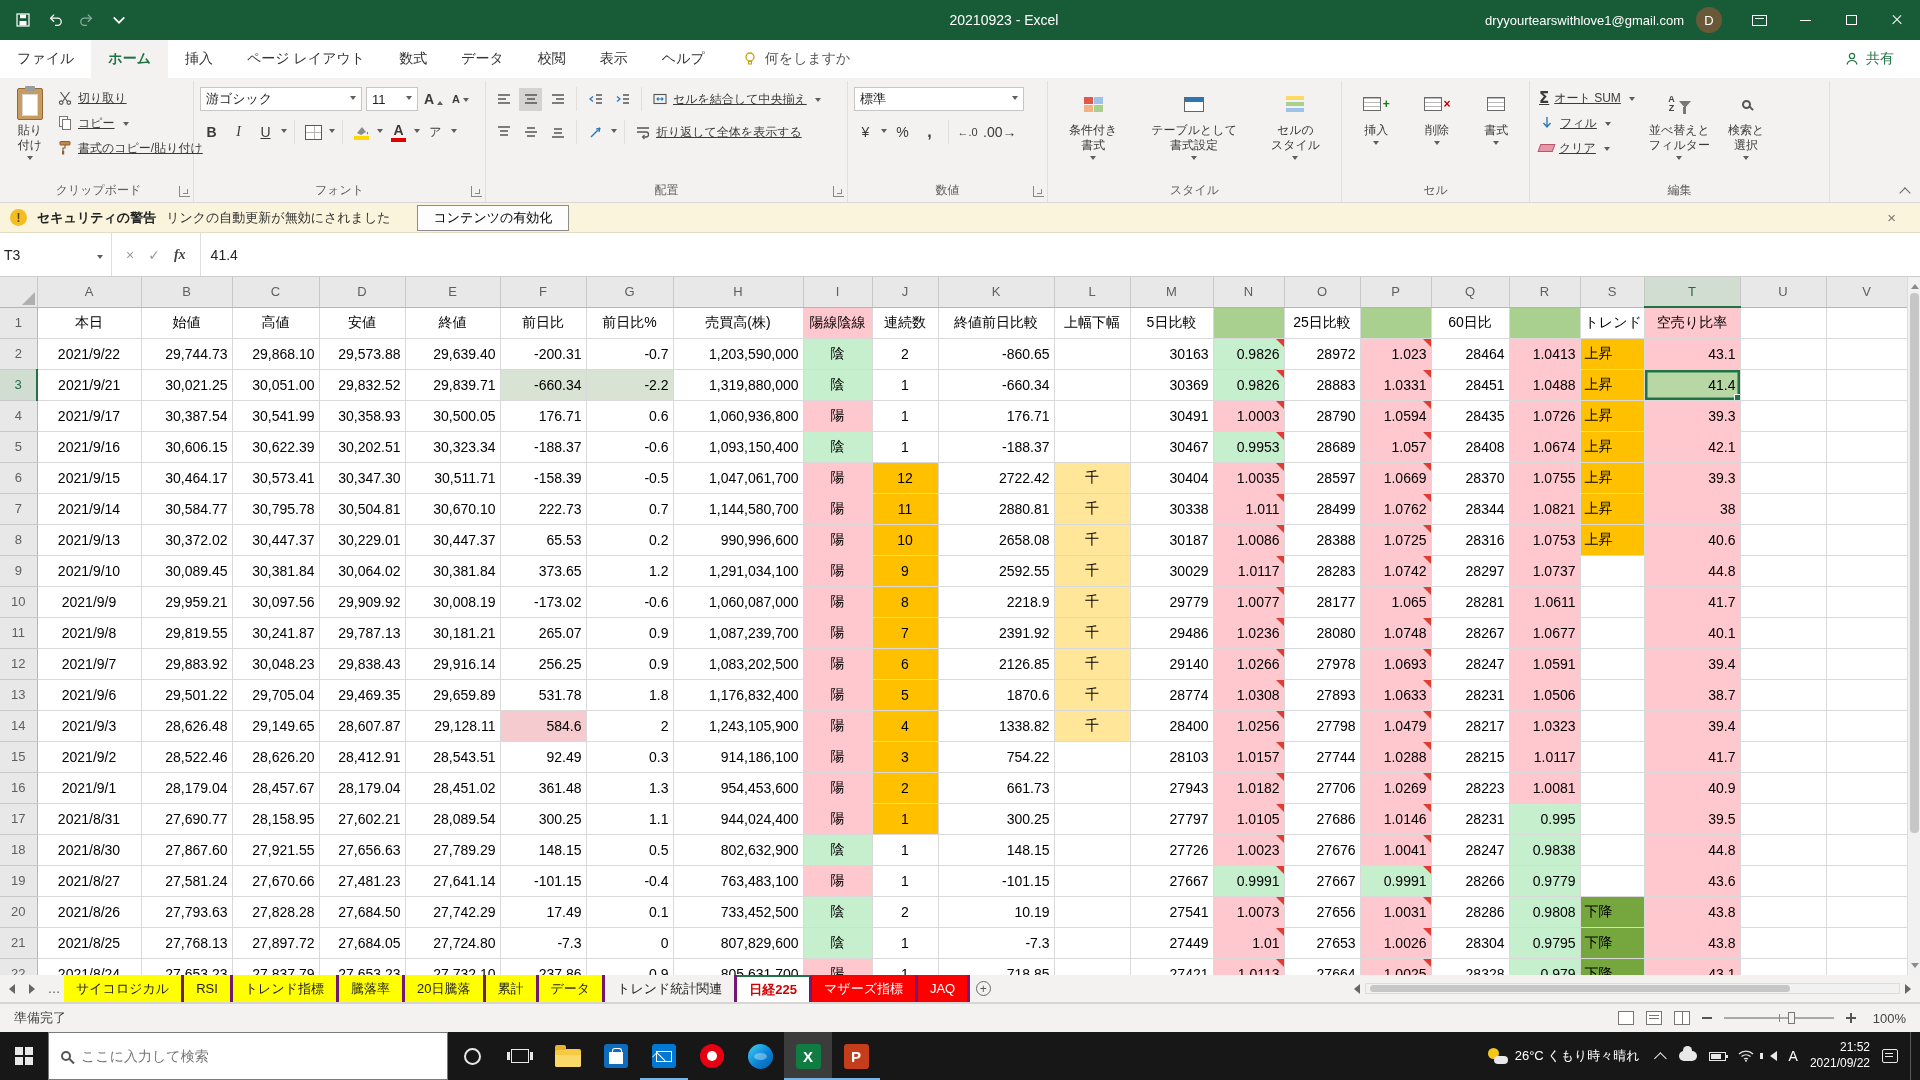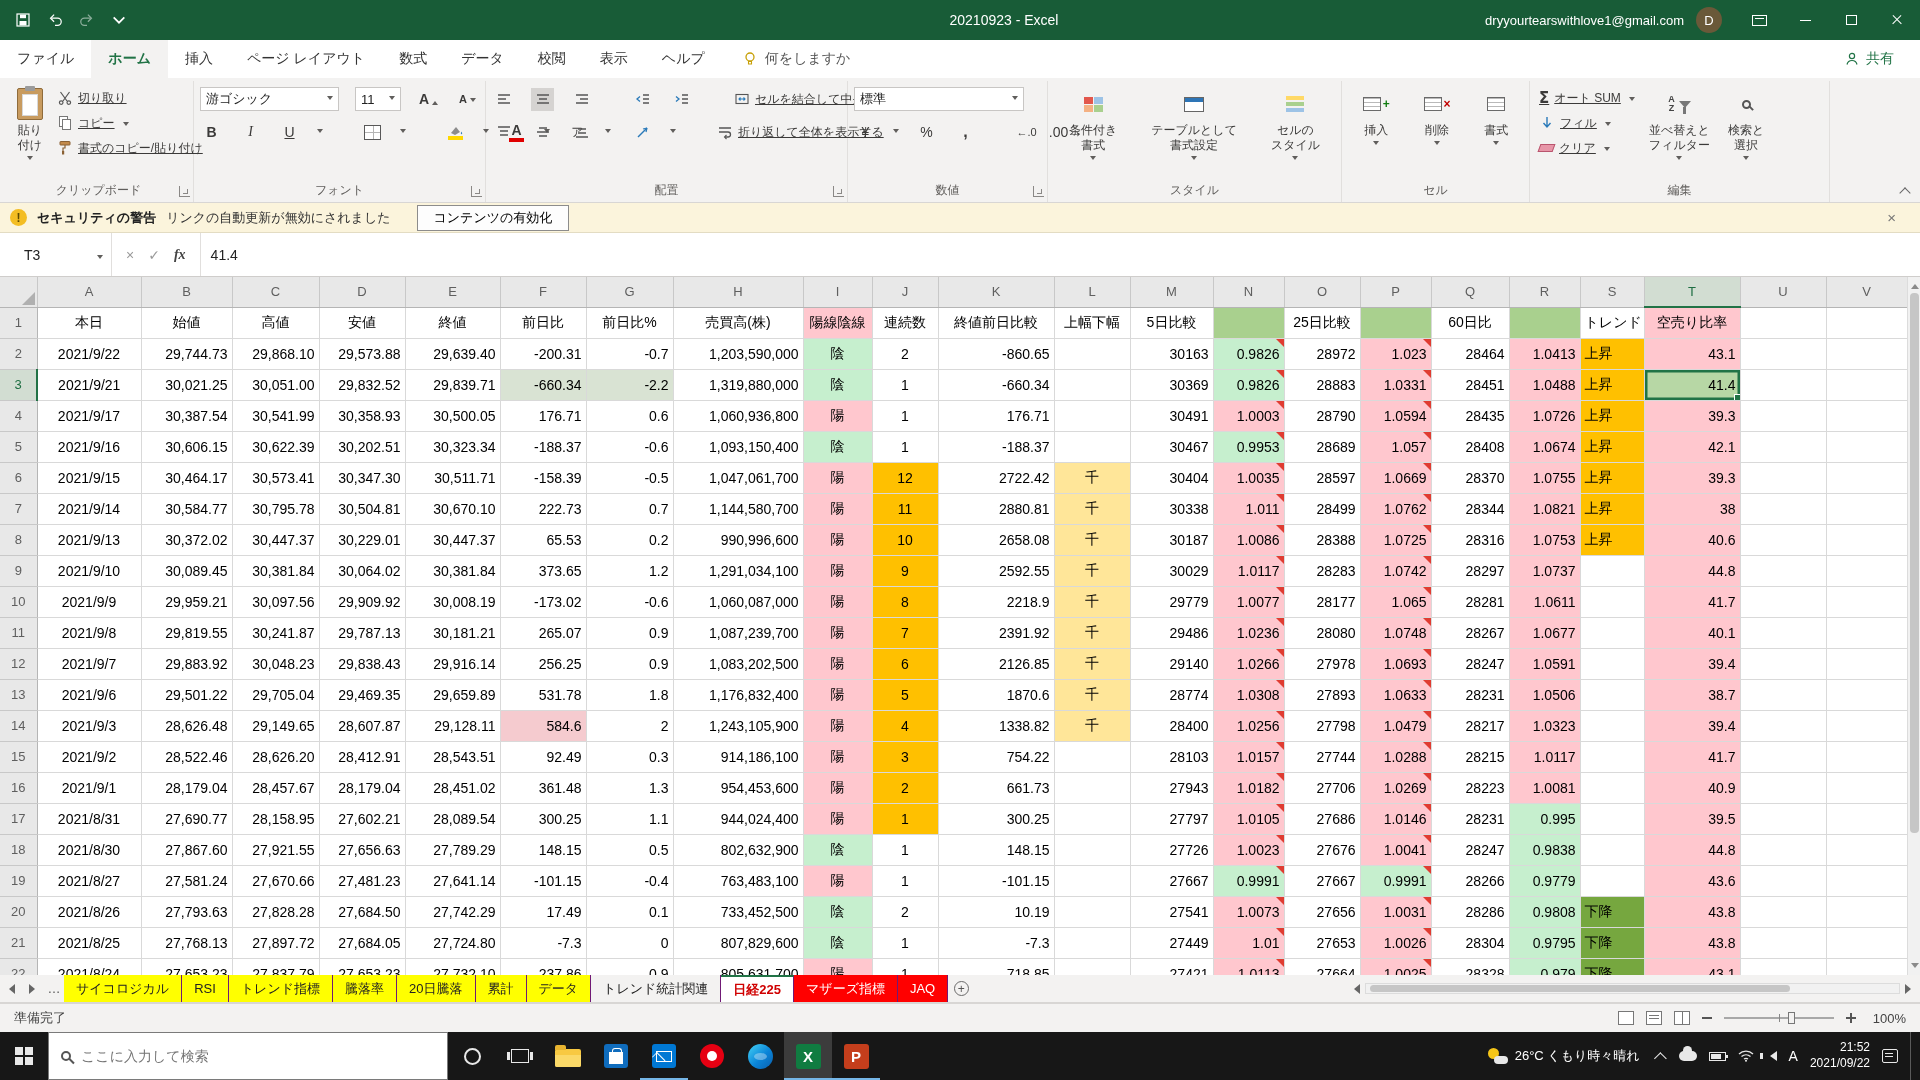--- a/index.html
+++ b/index.html
@@ -40,21 +40,21 @@
 .launcher{position:absolute;right:3px;bottom:5px;width:11px;height:11px;border-left:1px solid #8a8886;border-bottom:1px solid #8a8886;}
 .launcher::after{content:"";position:absolute;right:2px;bottom:2px;width:4px;height:4px;border-right:1px solid #8a8886;border-bottom:1px solid #8a8886;}
 .bb{display:flex;flex-direction:column;align-items:center;padding:2px 7px;font-size:12px;color:#3b3a39;text-align:center;white-space:pre-line;line-height:1.25;}
 .bicon{height:34px;display:flex;align-items:center;justify-content:center;margin-bottom:2px;}
 .car{width:0;height:0;border:3.5px solid transparent;border-top:4.5px solid #605e5c;display:inline-block;margin-top:3px;}
 .car.inline{margin:0 0 0 3px;transform:translateY(2px);}
 .sb-col{display:flex;flex-direction:column;justify-content:flex-start;gap:3px;padding-top:2px;}
 .sb{display:flex;align-items:center;gap:5px;font-size:12px;color:#3b3a39;height:22px;padding:0 3px;white-space:nowrap;text-decoration:underline;}
 .si{width:16px;height:16px;flex:none;display:block;}
 .combo{background:#fff;border:1px solid #c8c6c4;height:24px;display:flex;align-items:center;font-size:13px;padding:0 5px;justify-content:space-between;gap:4px;color:#222;}
-.frow{display:flex;align-items:center;gap:16px;height:28px;}
+.frow{display:flex;align-items:center;gap:4px;height:28px;}
 .tbtn{min-width:23px;height:23px;display:flex;align-items:center;justify-content:center;font-size:14px;color:#3b3a39;}
 .glyph-b{font-weight:bold;}
 .glyph-i{font-style:italic;font-family:"Liberation Serif",serif;}
 .glyph-u{text-decoration:underline;}
 .fontA{font-weight:bold;font-size:14px;position:relative;line-height:1;}
 .redbar{display:block;width:15px;height:4px;background:#e00000;margin-top:1px;}
 .ylwbar{display:block;width:15px;height:4px;background:#ffd800;margin-top:1px;}
 .vsep{width:1px;height:24px;background:#e1dfdd;margin:0 3px;align-self:center;}
 .ipaste{display:block;width:26px;height:32px;background:#c89b5f;border:1px solid #8f6b3a;border-radius:2px;position:relative;}
 .ipaste::before{content:"";position:absolute;left:7px;top:-3px;width:10px;height:5px;background:#9b9b9b;border-radius:1px;}
@@ -83,21 +83,21 @@
 .warnicon{width:17px;height:17px;border-radius:50%;background:#f3bd23;color:#5d4a00;display:flex;align-items:center;justify-content:center;font-weight:bold;font-size:12px;flex:none;}
 .warnicon::before{content:"!";}
 .msg-title{font-weight:bold;font-size:13px;}
 .msg-text{font-size:13px;color:#333;}
 .msg-btn{border:1px solid #8c8c8c;background:#fdfdfd;padding:3px 16px;font-size:13px;margin-left:16px;}
 .msg-x{margin-left:auto;margin-right:14px;color:#777;font-size:15px;}
 .msg-x::before{content:"×";}
 
 
 .fbar{height:44px;background:#fff;border-bottom:1px solid #cfcdcb;display:flex;align-items:stretch;flex:none;}
-.namebox{width:112px;display:flex;align-items:center;padding-left:24px;font-size:14px;position:relative;border-right:1px solid #e1dfdd;}
+.namebox{width:112px;display:flex;align-items:center;padding-left:4px;font-size:14px;position:relative;border-right:1px solid #e1dfdd;}
 .namebox .car{position:absolute;right:8px;top:19px;}
 .fbicons{display:flex;align-items:center;gap:14px;padding:0 14px;border-right:1px solid #e1dfdd;color:#9a9a9a;font-size:14px;}
 .fx{font-style:italic;font-family:"Liberation Serif",serif;color:#444;font-weight:bold;}
 .fbinput{flex:1;display:flex;align-items:center;padding-left:10px;font-size:14px;}
 
 
 .gridwrap{height:698px;position:relative;overflow:hidden;flex:none;background:#fff;}
 table.sheet{border-collapse:collapse;table-layout:fixed;width:1907px;}
 table.sheet th,table.sheet td{border-right:1px solid #d9d9d9;border-bottom:1px solid #d9d9d9;overflow:hidden;white-space:nowrap;font-weight:normal;position:relative;}
 table.sheet thead th{height:30px;background:#e8e8e8;color:#5f5f5f;font-size:13px;text-align:center;border-right:1px solid #c8c8c8;border-bottom:1px solid #b5b5b5;}
@@ -128,21 +128,21 @@
 .vs-thumb{position:absolute;top:16px;left:1.5px;width:9px;height:540px;background:#c6c6c6;border-radius:4px;}
 
 
 .sheetbar{height:28px;background:#f3f2f1;display:flex;align-items:stretch;border-bottom:1px solid #d8d6d4;flex:none;font-size:13px;}
 .snav{width:22px;display:flex;align-items:center;justify-content:center;}
 .tri-l{width:0;height:0;border:5px solid transparent;border-right:6px solid #666;margin-right:3px;}
 .tri-r{width:0;height:0;border:5px solid transparent;border-left:6px solid #666;margin-left:3px;}
 .sdots{width:20px;display:flex;align-items:center;justify-content:center;color:#555;}
 .sdots::before{content:"…";}
 .sheet-tabs{display:flex;align-items:stretch;}
-.stab{display:flex;align-items:center;padding:4px 12px;border-right:1px solid #701a75;color:#222;}
+.stab{display:flex;align-items:center;padding:4px 12px;border-right:3px solid #701a75;color:#222;}
 .stab-yellow{background:#ffff00;}
 .stab-plain{background:#f3f2f1;}
 .stab-red{background:#ff0000;color:#fff;}
 .stab-active{background:#fff;color:#d00000;font-weight:bold;border-top:2px solid #217346;}
 .newsheet{width:26px;display:flex;align-items:center;justify-content:center;}
 .newsheet i{width:15px;height:15px;border-radius:50%;border:1px solid #6a6a6a;color:#555;display:flex;align-items:center;justify-content:center;font-style:normal;font-size:12px;line-height:1;}
 .newsheet i::before{content:"+";}
 .hscroll{margin-left:auto;width:575px;display:flex;align-items:center;gap:2px;padding:0 4px;}
 .hs-track{flex:1;height:11px;background:#f1f1f1;border:1px solid #dcdcdc;position:relative;}
 .hs-thumb{position:absolute;left:4px;top:1px;bottom:1px;width:420px;background:#c6c6c6;border-radius:4px;}

